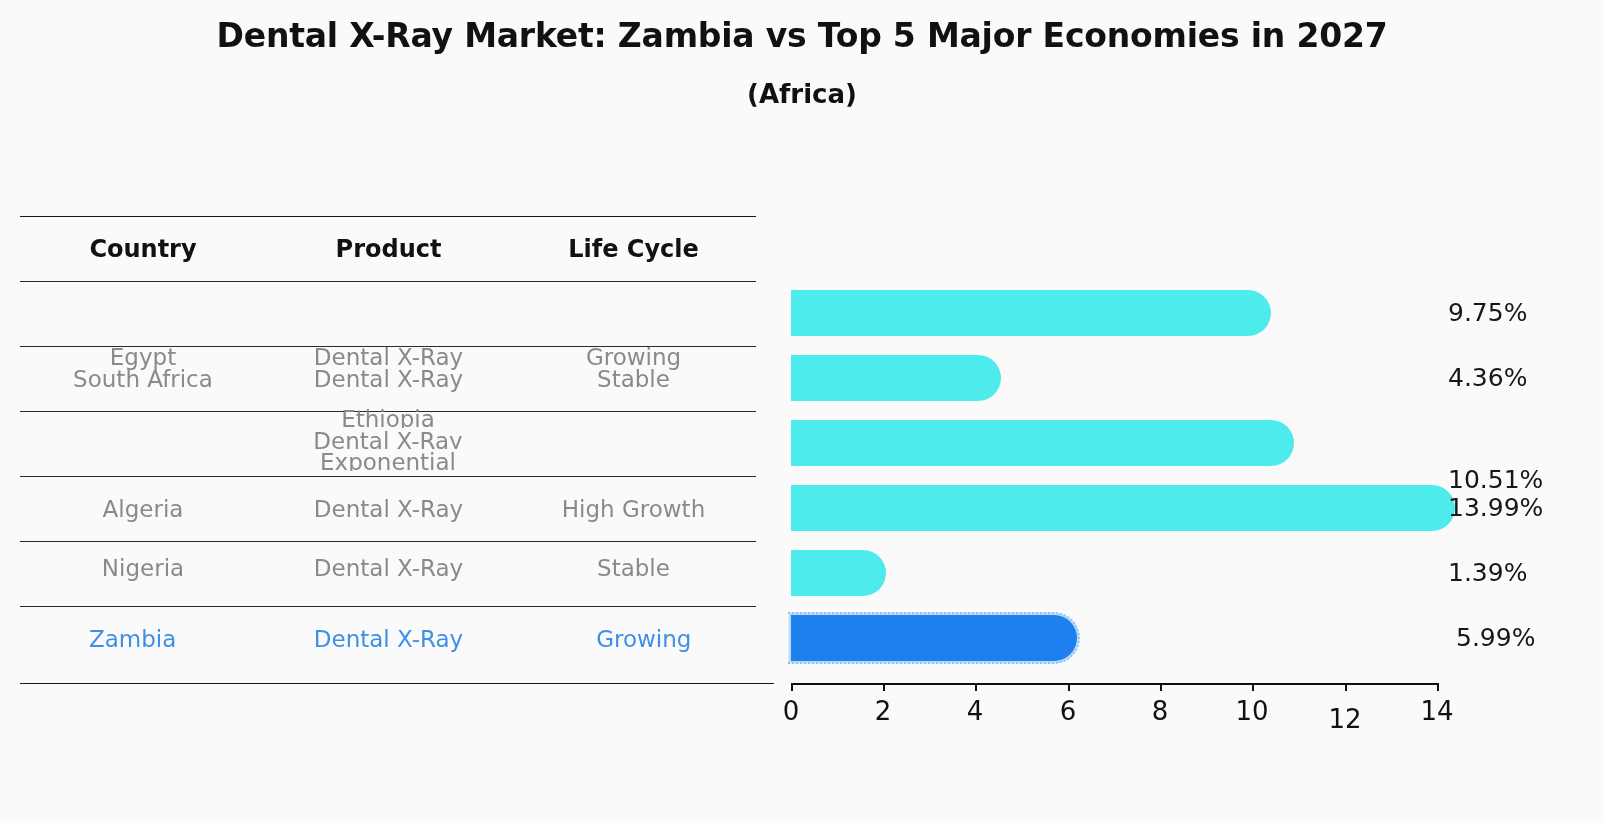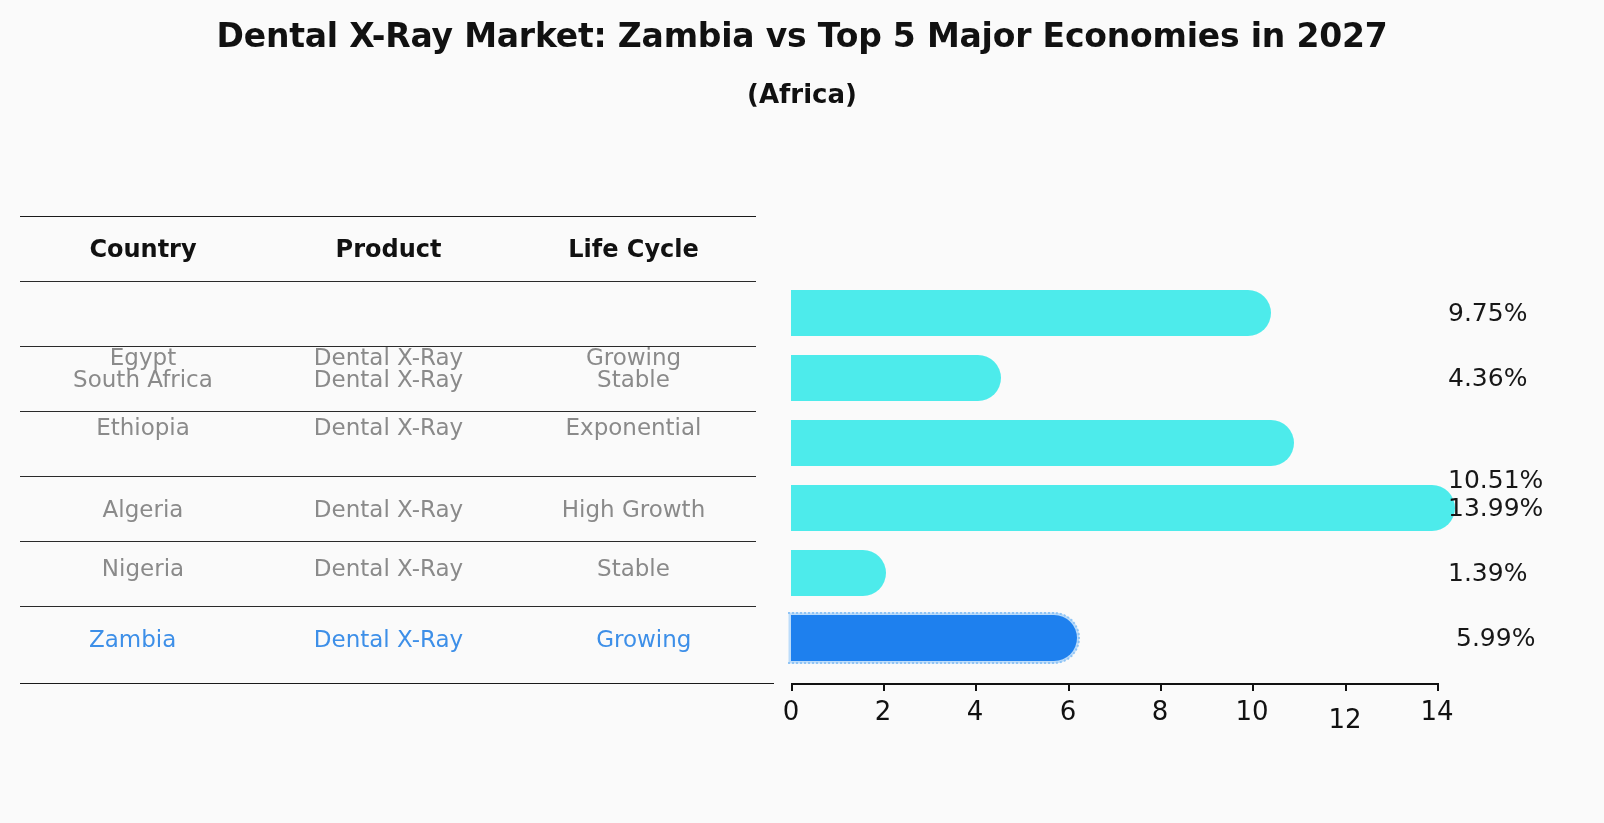--- a/index.html
+++ b/index.html
@@ -188,21 +188,21 @@
     </div>
     <div class="rule inner" style="top:130px;"></div>
 
     <div class="trow" style="top:130px;">
       <div class="cell c-country">South Africa</div>
       <div class="cell c-product">Dental X-Ray</div>
       <div class="cell c-life">Stable</div>
     </div>
     <div class="rule inner" style="top:195px;"></div>
 
-    <div class="trow" style="top:178px;">
+    <div class="trow" style="top:190px;flex-direction:column;">
       <div class="cell c-country">Ethiopia</div>
       <div class="cell c-product">Dental X-Ray</div>
       <div class="cell c-life">Exponential</div>
     </div>
     <div class="rule inner" style="top:260px;"></div>
 
     <div class="trow" style="top:260px;">
       <div class="cell c-country">Algeria</div>
       <div class="cell c-product">Dental X-Ray</div>
       <div class="cell c-life">High Growth</div>

